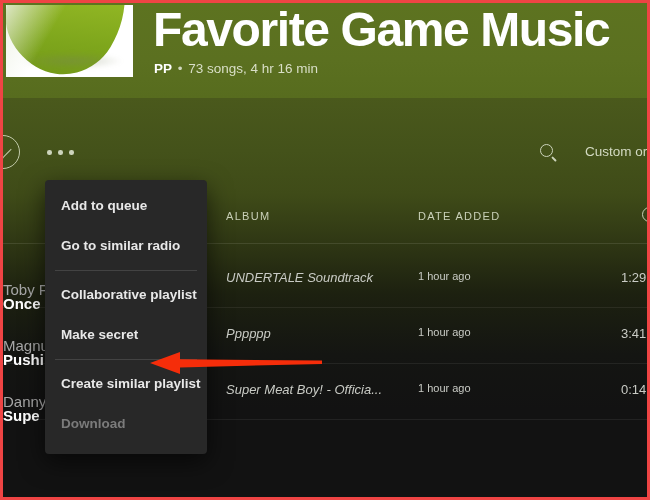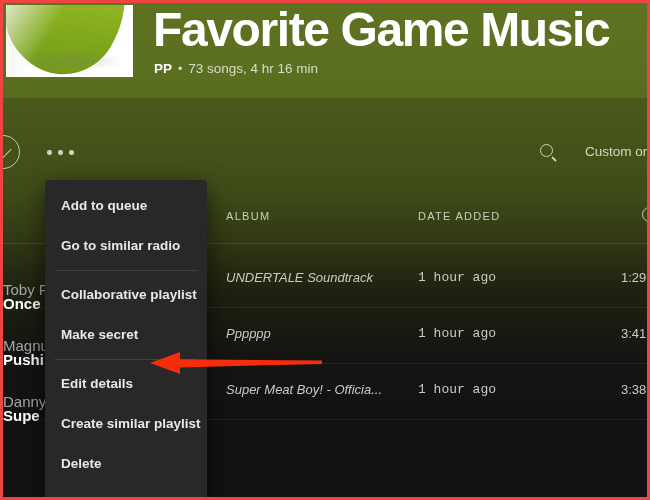--- a/index.html
+++ b/index.html
@@ -278,24 +278,23 @@
     top: 18px;
     font-size: 13px;
     color: #c9cbc5;
     white-space: nowrap;
     font-style: italic;
   }
   .track-row .t-date {
     position: absolute;
     left: 415px;
     top: 18px;
-    font-size: 13px;
+    font-size: 11px;
     color: #c9cbc5;
     white-space: nowrap;
-    font-family: Liberation Mono, monospace;
   }
   .track-row .t-dur {
     position: absolute;
     left: 618px;
     top: 18px;
     font-size: 13px;
     color: #c9cbc5;
     white-space: nowrap;
   }
   .row-rule {
@@ -417,36 +416,34 @@
       <div class="t-date">1 hour ago</div>
       <div class="t-dur">3:41</div>
     </div>
     <div class="row-rule" style="top:169px;"></div>
 
     <div class="track-row" style="top:170px;">
       <div class="t-title">Supe</div>
       <div class="t-artist">Danny</div>
       <div class="t-album">Super Meat Boy! - Officia...</div>
       <div class="t-date">1 hour ago</div>
-      <div class="t-dur">3:38</div>
+      <div class="t-dur">0:14</div>
     </div>
     <div class="row-rule" style="top:225px;"></div>
 
   </div>
 
   <div class="context-menu" id="context-menu">
       <div class="menu-item">Add to queue</div>
       <div class="menu-item">Go to similar radio</div>
       <div class="menu-sep"></div>
       <div class="menu-item">Collaborative playlist</div>
       <div class="menu-item">Make secret</div>
       <div class="menu-sep"></div>
-      <div class="menu-item">Edit details</div>
       <div class="menu-item">Create similar playlist</div>
-      <div class="menu-item">Delete</div>
       <div class="menu-item disabled">Download</div>
     </div>
 
   <svg class="arrow-annotation" viewBox="0 0 172 26">
     <polygon id="arrow-shape" points="0,13 30,2 30,9.2 172,10.6 172,13.9 30,17.4 30,24" fill="#f52d0a"></polygon>
   </svg>
 
 </div>
 
 </body></html>

